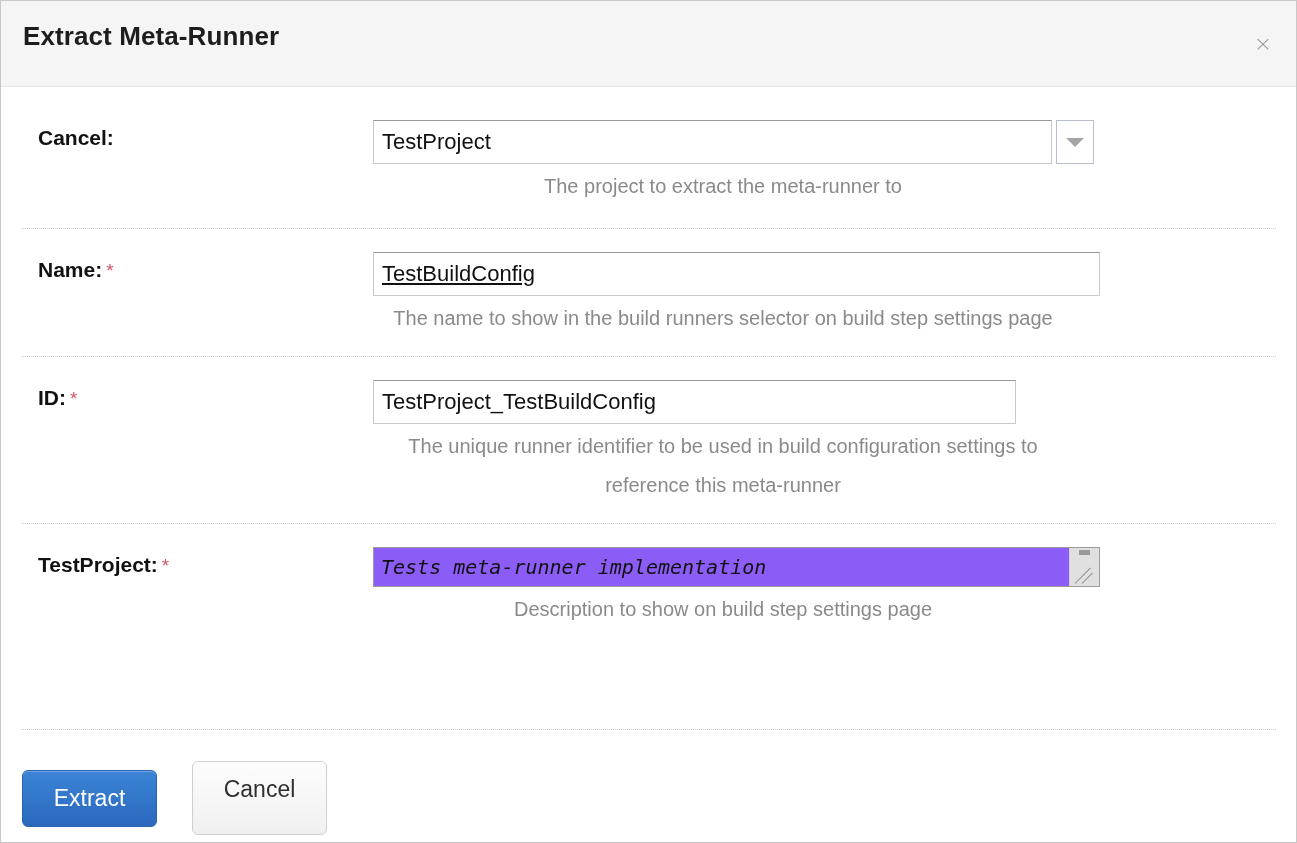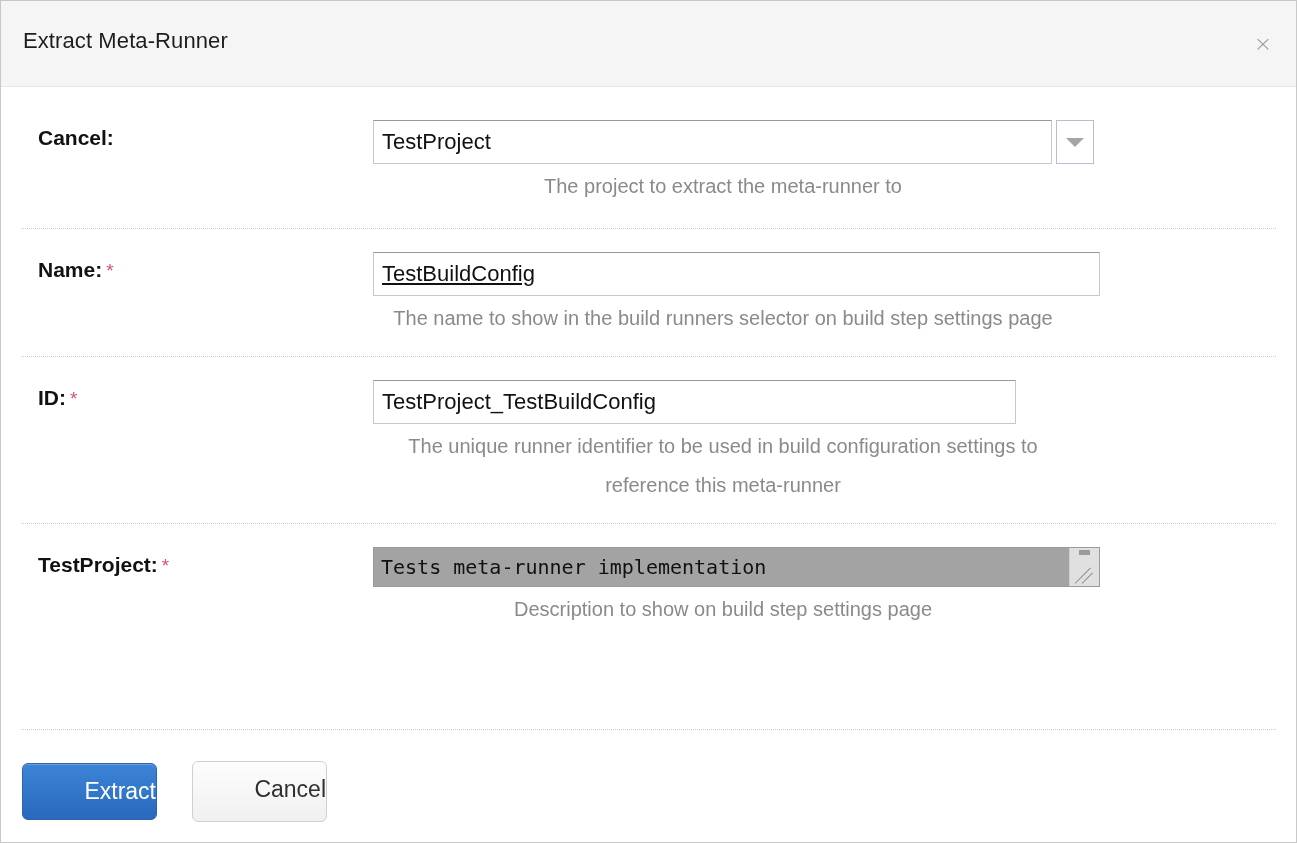--- a/index.html
+++ b/index.html
@@ -25,23 +25,23 @@
 
   
   .dlg-header {
     position: relative;
     height: 86px;
     background: #f5f5f5;
     border-bottom: 1px solid #e6e6e6;
   }
   .dlg-title {
     position: absolute;
-    left: 22px; top: 27px;
-    font-size: 22px;
-    font-weight: 400;
+    left: 22px; top: 20px;
+    font-size: 26px;
+    font-weight: 700;
     color: #1d1d1d;
     letter-spacing: 0.1px;
     white-space: nowrap;
   }
   .dlg-close {
     position: absolute;
     right: 20px; top: 30px;
     width: 26px; height: 26px;
     line-height: 26px;
     text-align: center;
@@ -130,22 +130,23 @@
     border-right: 9px solid transparent;
     border-top: 9px solid #a5a5a5;
   }
 
   
   .ta-wrap {
     position: relative;
     width: 727px;
     height: 40px;
     border: 1px solid #9a9a9a;
-    background: #a3a3a3;
+    background: #8b5cf6;
     overflow: hidden;
+    font-style: italic;
   }
   .ta-text {
     position: absolute;
     left: 7px; top: 4px;
     font-family: "DejaVu Sans Mono", monospace;
     font-size: 20px;
     color: #111111;
     white-space: nowrap;
     line-height: 30px;
   }
@@ -198,33 +199,33 @@
     position: absolute;
     left: 21px; top: 32px;
     display: flex;
     align-items: center;
   }
   .btn {
     font-family: "Liberation Sans", sans-serif;
     font-size: 23px;
     border-radius: 6px;
     cursor: pointer;
-    text-align: right;
+    text-align: center;
     white-space: nowrap;
     user-select: none;
   }
   .btn-primary {
     width: 135px; height: 57px; line-height: 55px;
     color: #ffffff;
     border: 1px solid #2a63b4;
     background: linear-gradient(to bottom, #3d83d6 0%, #3277c9 50%, #2a68bd 100%);
     box-shadow: inset 0 1px 0 rgba(255,255,255,0.25);
   }
   .btn-secondary {
-    width: 135px; height: 61px; line-height: 55px;
+    width: 135px; height: 74px; line-height: 55px;
     margin-left: 35px;
     color: #2f2f2f;
     border: 1px solid #cfcfcf;
     background: linear-gradient(to bottom, #fdfdfd 0%, #f0f0f0 100%);
   }
 </style>
 </head>
 <body>
 
 <div class="dialog">

